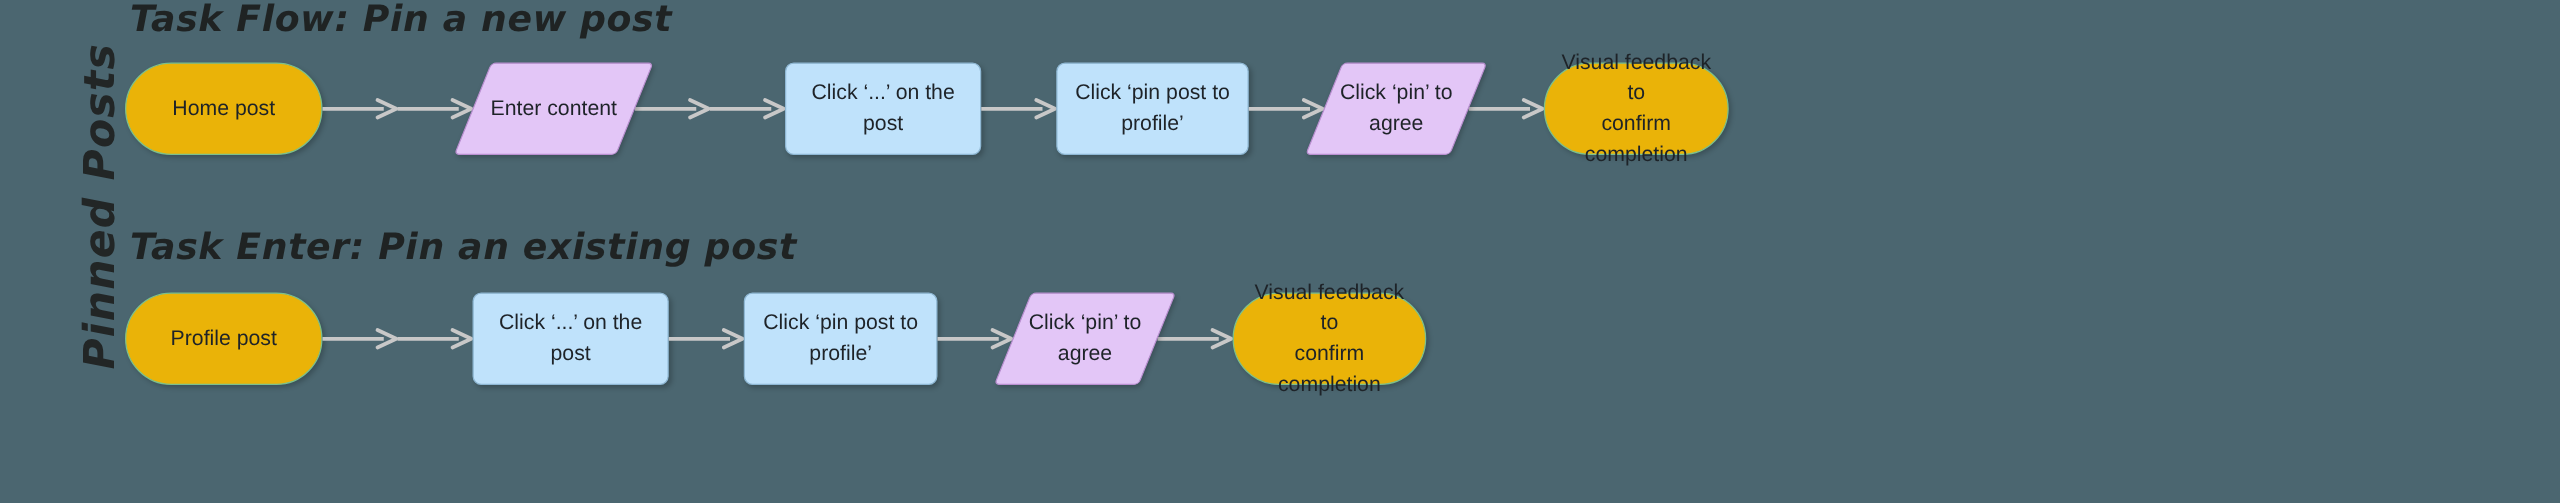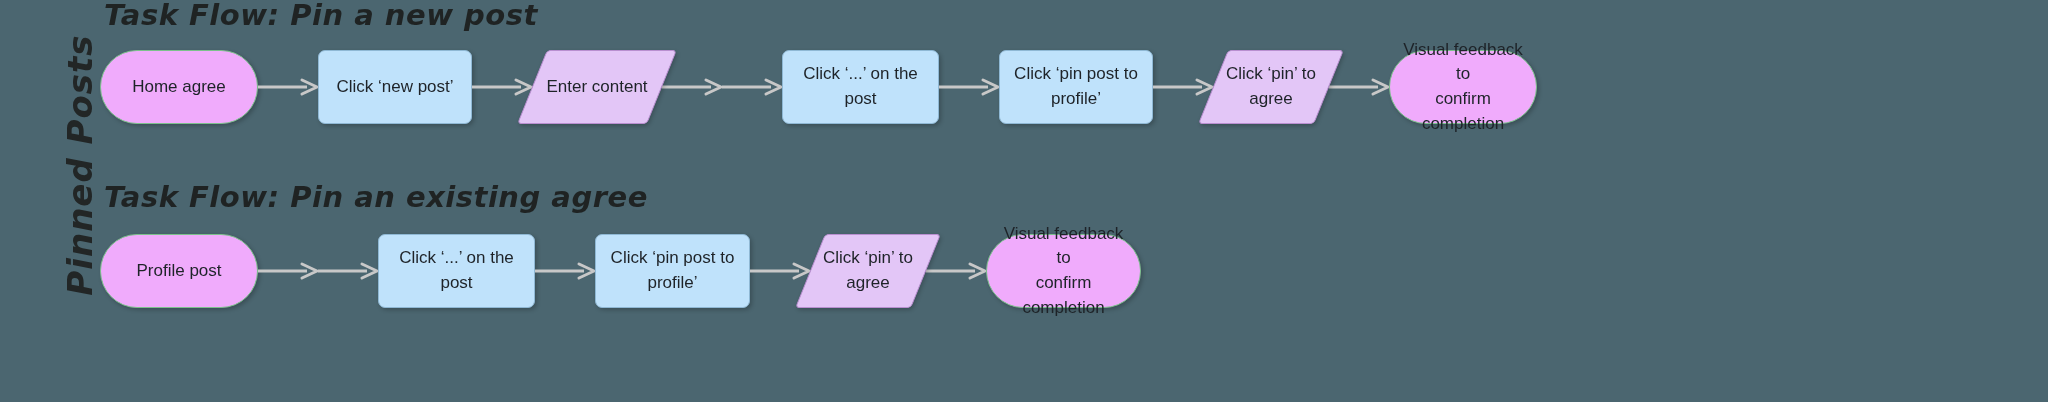--- a/index.html
+++ b/index.html
@@ -85,21 +85,21 @@
   }
   .node .node-label {
     position: relative;
     z-index: 2;
     display: block;
     white-space: pre-line;
   }
 
   
   .node.terminal {
-    background: #f0abfc;
+    background: #eab308;
     border: 1.6px solid #7cc08c;
     border-radius: 38px;
     box-shadow: 2px 2px 4px rgba(0,0,0,0.22);
   }
   
   .node.process {
     background: #bfe2fb;
     border: 1.6px solid #8fb8d4;
     border-radius: 7px;
     box-shadow: 2px 2px 4px rgba(0,0,0,0.22);
@@ -138,30 +138,27 @@
 <body>
 
 <div id="canvas">
 
   <div class="section-label">Pinned Posts</div>
 
   <div class="flow-title" id="title-row1">Task Flow: Pin a new post</div>
 
   <div class="flow-row" id="row1">
       <div class="node terminal" style="width: 158px;">
-        <span class="node-label">Home agree</span>
-      </div>
-      <div class="connector" style="width: 60px;">
-        <svg width="60" height="16" viewBox="0 0 60 16">
-          <line x1="0" y1="8" x2="49" y2="8" stroke="#c8c8c8" stroke-width="3"></line>
-          <polyline points="44,1 59,8 44,15" fill="none" stroke="#c8c8c8" stroke-width="3" stroke-linecap="round" stroke-linejoin="round"></polyline>
-        </svg>
-      </div>
-      <div class="node process" style="width: 154px;">
-        <span class="node-label">Click ‘new post’</span>
+        <span class="node-label">Home post</span>
+      </div>
+      <div class="connector" style="width: 60px;">
+        <svg width="60" height="16" viewBox="0 0 60 16">
+          <line x1="0" y1="8" x2="49" y2="8" stroke="#c8c8c8" stroke-width="3"></line>
+          <polyline points="44,1 59,8 44,15" fill="none" stroke="#c8c8c8" stroke-width="3" stroke-linecap="round" stroke-linejoin="round"></polyline>
+        </svg>
       </div>
       <div class="connector" style="width: 60px;">
         <svg width="60" height="16" viewBox="0 0 60 16">
           <line x1="0" y1="8" x2="49" y2="8" stroke="#c8c8c8" stroke-width="3"></line>
           <polyline points="44,1 59,8 44,15" fill="none" stroke="#c8c8c8" stroke-width="3" stroke-linecap="round" stroke-linejoin="round"></polyline>
         </svg>
       </div>
       <div class="node io" style="width: 130px; text-align: right;">
         <span class="node-label">Enter content</span>
       </div>
@@ -205,21 +202,21 @@
           <line x1="0" y1="8" x2="49" y2="8" stroke="#c8c8c8" stroke-width="3"></line>
           <polyline points="44,1 59,8 44,15" fill="none" stroke="#c8c8c8" stroke-width="3" stroke-linecap="round" stroke-linejoin="round"></polyline>
         </svg>
       </div>
       <div class="node terminal" style="width: 148px;">
         <span class="node-label">Visual feedback to
 confirm completion</span>
       </div>
     </div>
 
-  <div class="flow-title" id="title-row2">Task Flow: Pin an existing agree</div>
+  <div class="flow-title" id="title-row2">Task Enter: Pin an existing post</div>
 
   <div class="flow-row" id="row2">
       <div class="node terminal" style="width: 158px;">
         <span class="node-label">Profile post</span>
       </div>
       <div class="connector" style="width: 60px;">
         <svg width="60" height="16" viewBox="0 0 60 16">
           <line x1="0" y1="8" x2="49" y2="8" stroke="#c8c8c8" stroke-width="3"></line>
           <polyline points="44,1 59,8 44,15" fill="none" stroke="#c8c8c8" stroke-width="3" stroke-linecap="round" stroke-linejoin="round"></polyline>
         </svg>

